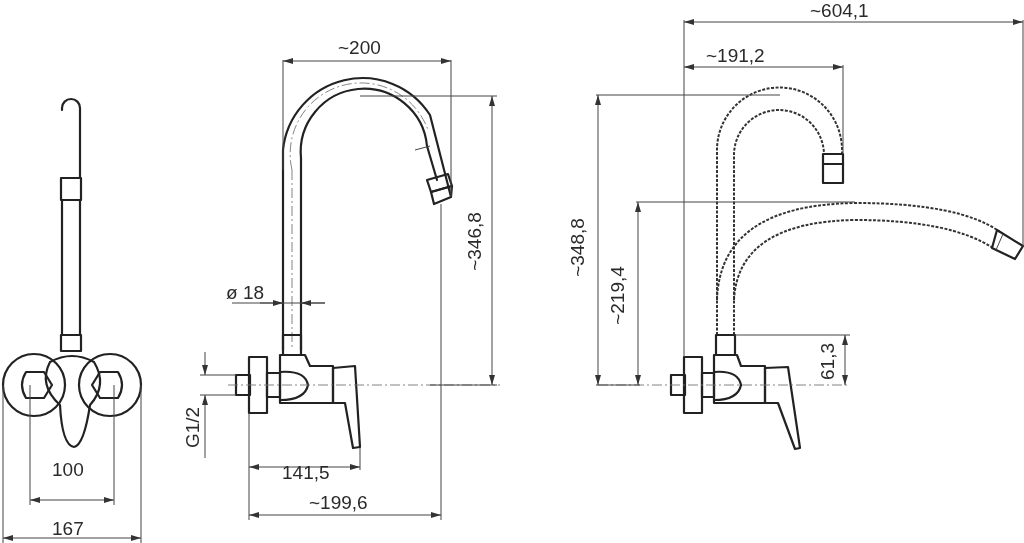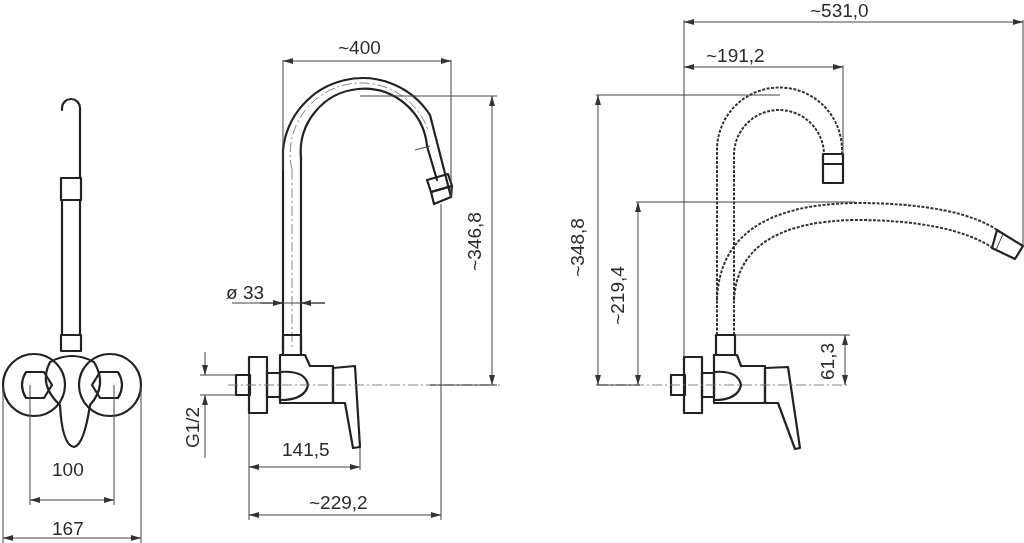--- a/index.html
+++ b/index.html
@@ -120,23 +120,23 @@
     <line class="t" x1="598" y1="95" x2="598" y2="385" marker-start="url(#ar)" marker-end="url(#ar)"></line>
     <line class="t" x1="636" y1="202" x2="855" y2="202"></line>
     <line class="t" x1="638" y1="202" x2="638" y2="385" marker-start="url(#ar)" marker-end="url(#ar)"></line>
     <line class="t" x1="735" y1="335" x2="850" y2="335"></line>
     <line class="t" x1="845" y1="335" x2="845" y2="385" marker-start="url(#ar)" marker-end="url(#ar)"></line>
   </g>
 </svg>
 
 <div class="lbl" style="left:52px;top:460px;">100</div>
 <div class="lbl" style="left:52px;top:519px;">167</div>
-<div class="lbl" style="left:338px;top:38px;">~400</div>
+<div class="lbl" style="left:338px;top:38px;">~200</div>
 <div class="lbl rot" style="left:445px;top:232px;">~346,8</div>
-<div class="lbl" style="left:226px;top:283px;">ø 33</div>
+<div class="lbl" style="left:226px;top:283px;">ø 18</div>
 <div class="lbl rot" style="left:172px;top:418px;">G1/2</div>
-<div class="lbl" style="left:282px;top:440px;">141,5</div>
-<div class="lbl" style="left:309px;top:493px;">~229,2</div>
-<div class="lbl" style="left:810px;top:1px;">~531,0</div>
+<div class="lbl" style="left:282px;top:463px;">141,5</div>
+<div class="lbl" style="left:309px;top:493px;">~199,6</div>
+<div class="lbl" style="left:810px;top:1px;">~604,1</div>
 <div class="lbl" style="left:706px;top:46px;">~191,2</div>
 <div class="lbl rot" style="left:548px;top:238px;">~348,8</div>
 <div class="lbl rot" style="left:588px;top:286px;">~219,4</div>
 <div class="lbl rot" style="left:809px;top:352px;">61,3</div>
 
 </body></html>

